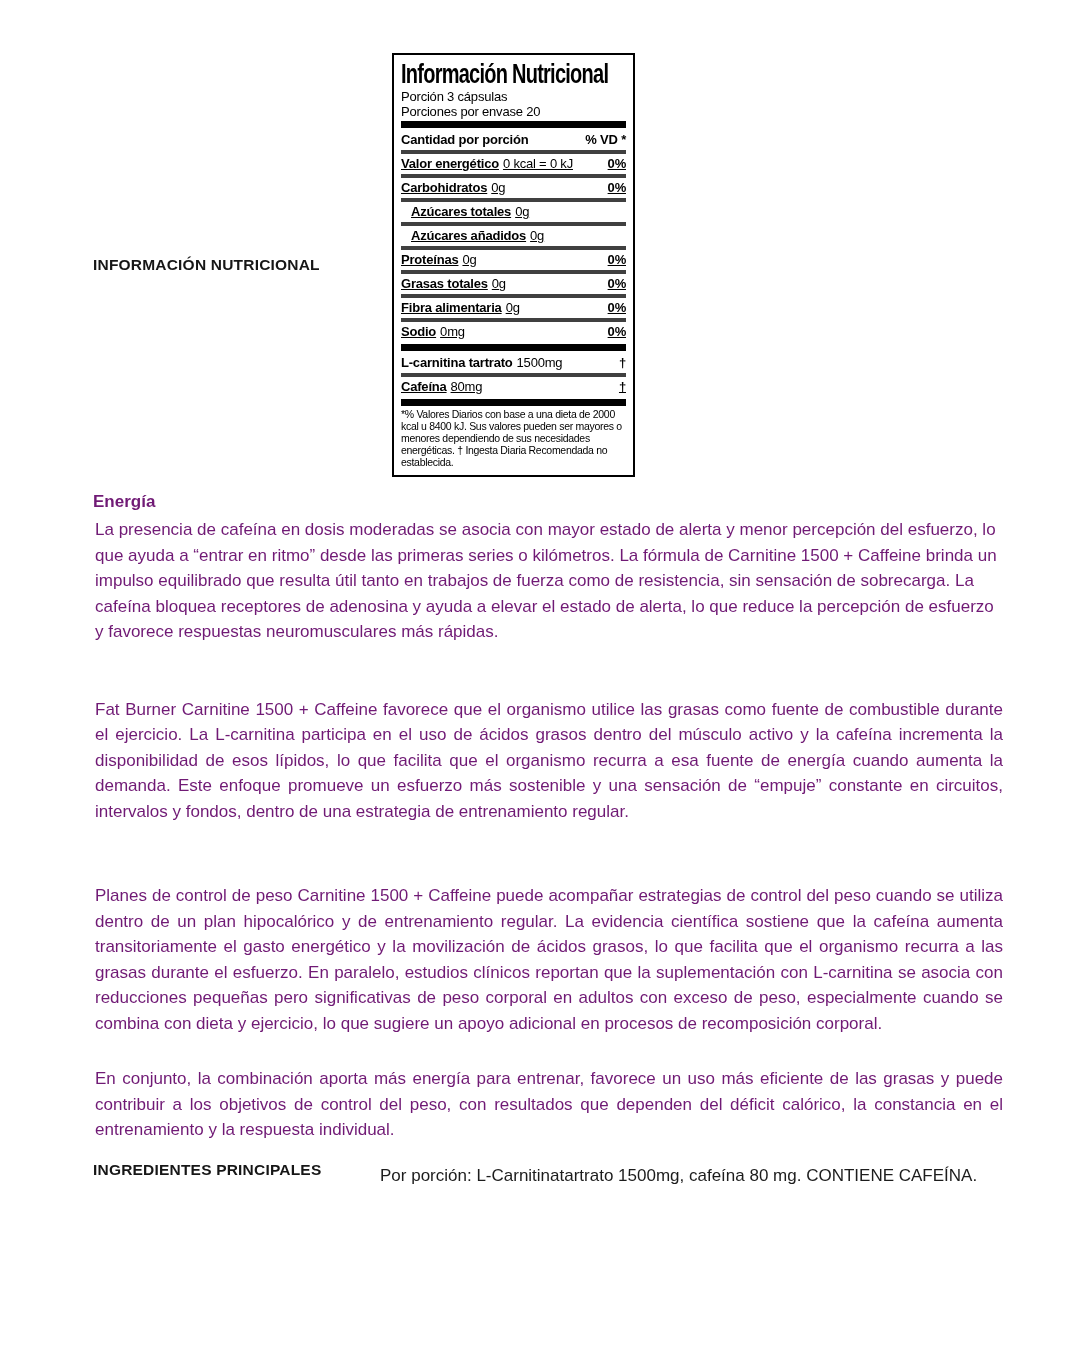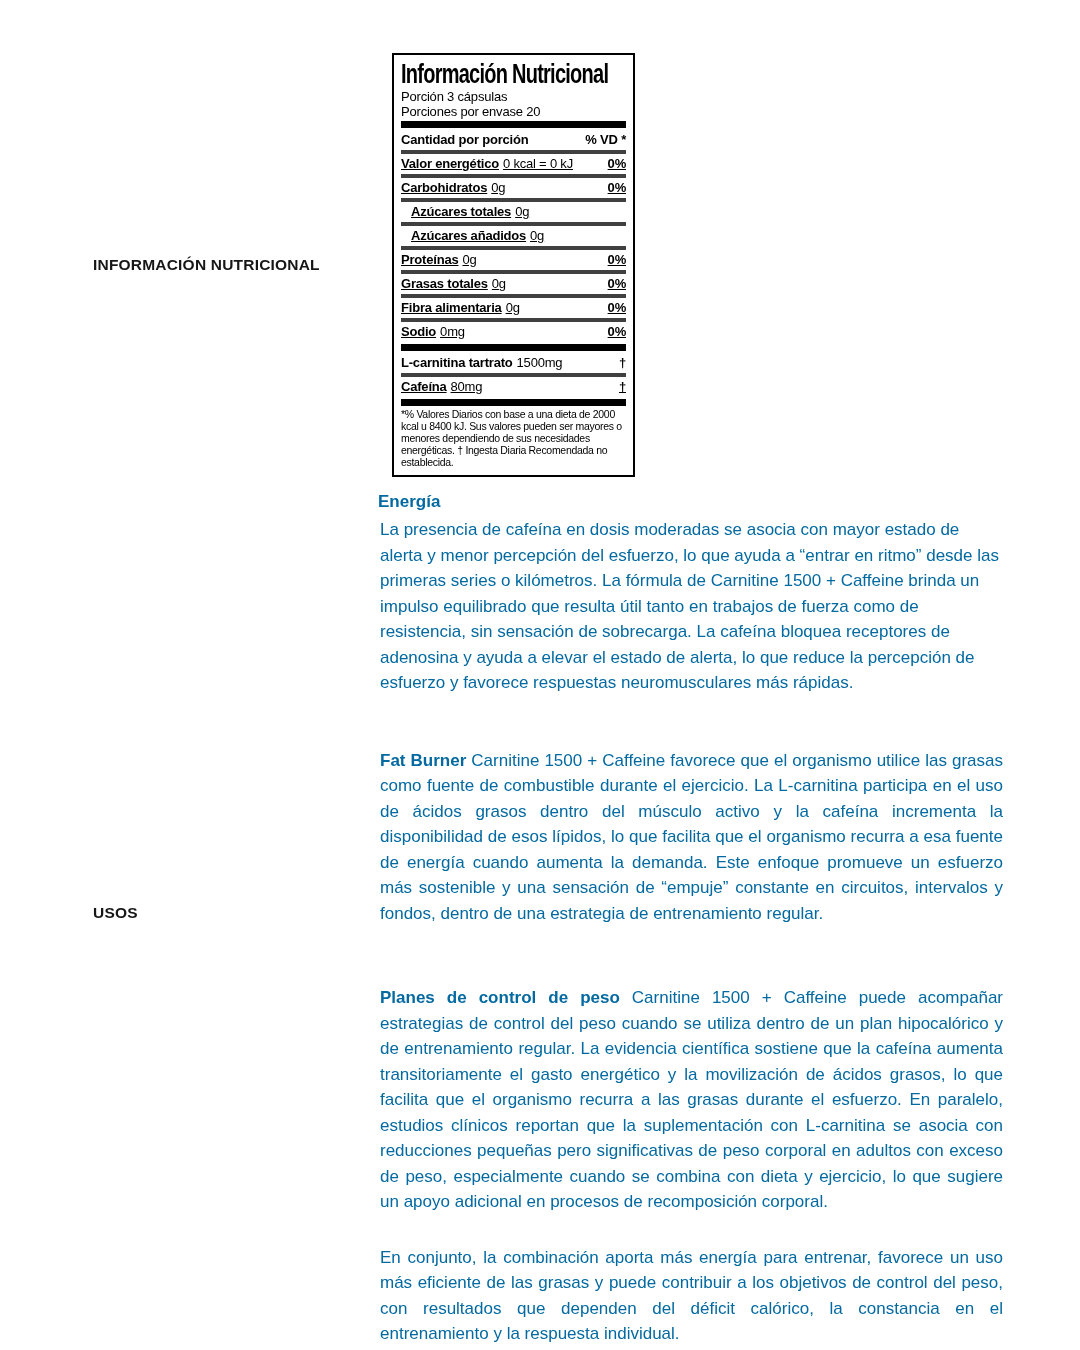--- a/index.html
+++ b/index.html
@@ -65,24 +65,24 @@
   .nf-val { margin-left: 4px; white-space: nowrap; }
   .nf-dv { margin-left: auto; font-weight: bold; padding-left: 6px; }
   .nf-foot {
     font-size: 10.5px;
     line-height: 12px;
     letter-spacing: -0.3px;
     margin-top: 2px;
   }
 
   
-  .body-text { font-size: 17px; line-height: 25.5px; color: #0369a1; }
+  .body-text { font-size: 17px; line-height: 25.5px; color: #701a75; }
   .para { margin: 2px; }
   .para.justify { text-align: justify; }
-  .heading-inline { font-weight: bold; }
+  .heading-inline { font-weight: normal; }
   .energia-heading { font-weight: bold; font-size: 17px; line-height: 26px; margin-top: 12px; }
   .gap-sm { height: 26px; }
   .gap-md { height: 48px; }
   .gap-lg { height: 55px; }
   .row-usos { margin-top: 0; }
   .row-ingredientes { margin-top: 16px; }
   .ingredientes-text { font-size: 17px; line-height: 25.5px; }
 </style>
 </head>
 <body>
@@ -166,23 +166,20 @@
 
         <div class="nf-bar"></div>
 
         <div class="nf-foot">*% Valores Diarios con base a una dieta de 2000 kcal u 8400 kJ. Sus valores pueden ser mayores o menores dependiendo de sus necesidades energéticas. † Ingesta Diaria Recomendada no establecida.</div>
       </div>
 
     </div>
   </div>
 
   <div class="row row-usos">
-    <div class="left-col">
-      <div class="section-label">USOS</div>
-    </div>
     <div class="right-col body-text">
 
       <div class="energia-heading">Energía</div>
 
       <p class="para">La presencia de cafeína en dosis moderadas se asocia con mayor estado de alerta y menor percepción del esfuerzo, lo que ayuda a “entrar en ritmo” desde las primeras series o kilómetros. La fórmula de Carnitine 1500 + Caffeine brinda un impulso equilibrado que resulta útil tanto en trabajos de fuerza como de resistencia, sin sensación de sobrecarga. La cafeína bloquea receptores de adenosina y ayuda a elevar el estado de alerta, lo que reduce la percepción de esfuerzo y favorece respuestas neuromusculares más rápidas.</p>
 
       <div class="gap-md"></div>
 
       <p class="para justify"><span class="heading-inline">Fat Burner</span><span> Carnitine 1500 + Caffeine favorece que el organismo utilice las grasas como fuente de combustible durante el ejercicio. La L-carnitina participa en el uso de ácidos grasos dentro del músculo activo y la cafeína incrementa la disponibilidad de esos lípidos, lo que facilita que el organismo recurra a esa fuente de energía cuando aumenta la demanda. Este enfoque promueve un esfuerzo más sostenible y una sensación de “empuje” constante en circuitos, intervalos y fondos, dentro de una estrategia de entrenamiento regular.</span></p>
 

